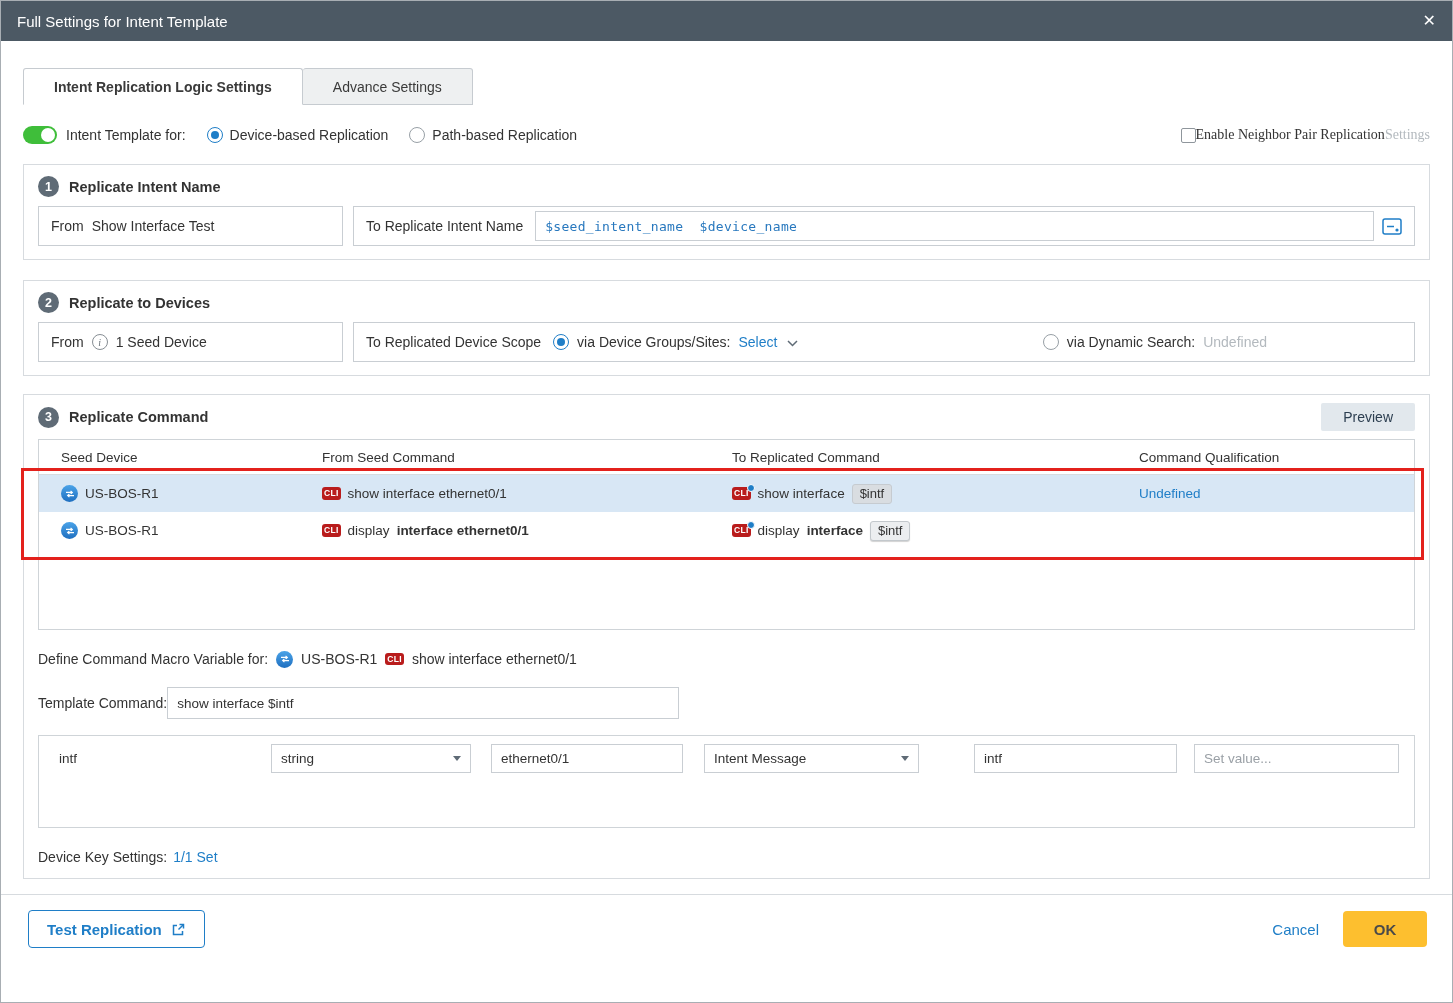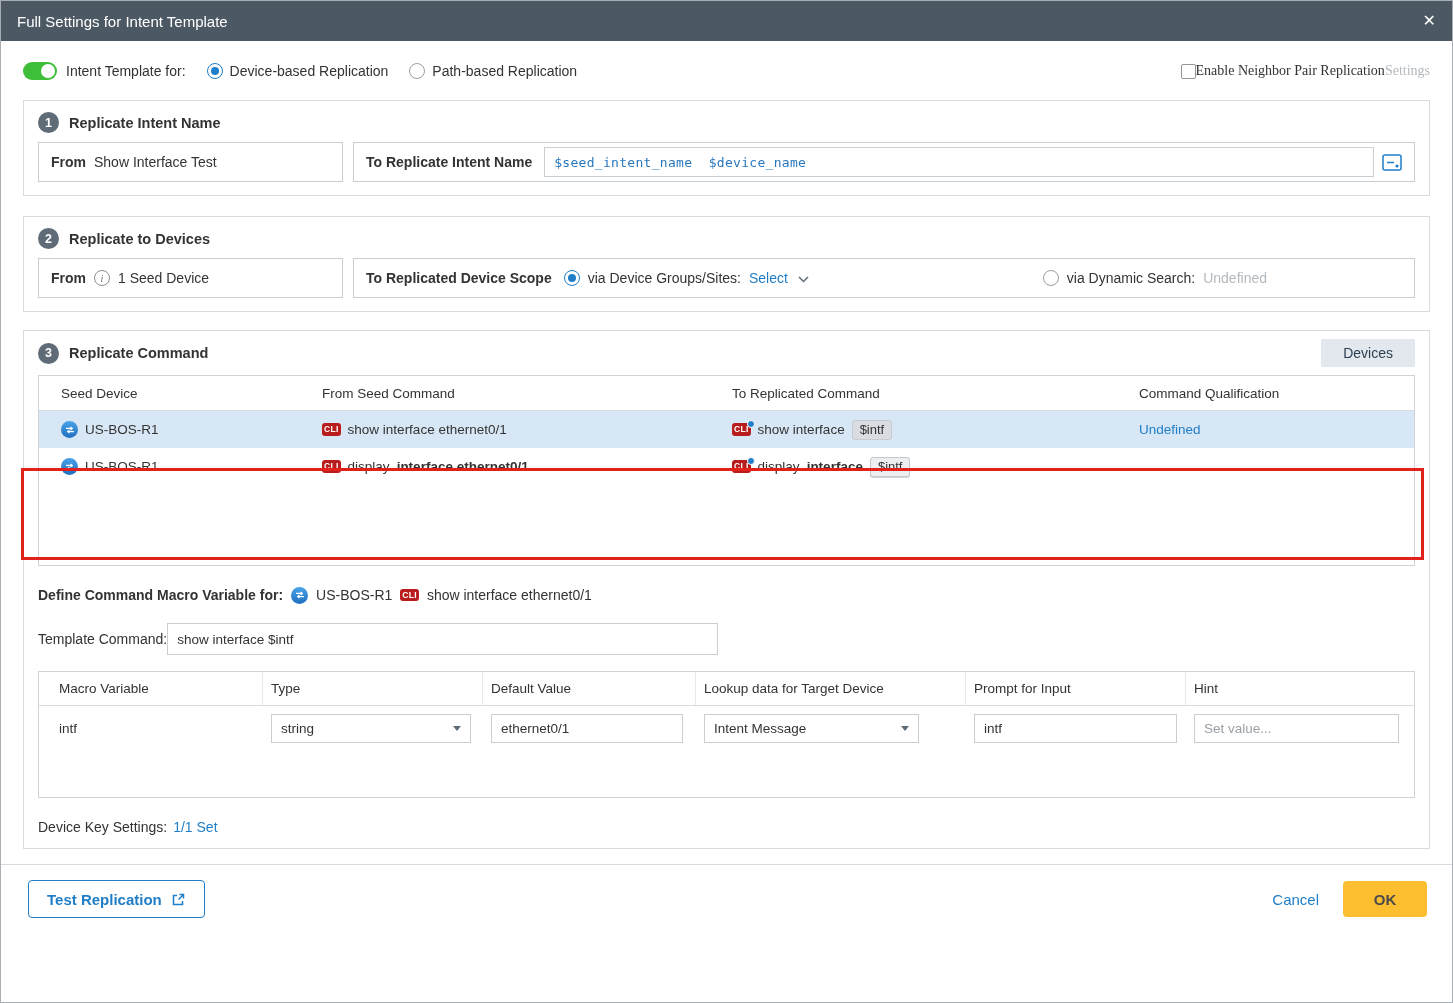--- a/index.html
+++ b/index.html
@@ -33,21 +33,21 @@
 
   
   .section { border:1px solid #d7dbdf; margin-top:16px; background:#fff; }
   .sec-header { display:flex; align-items:center; gap:10px; padding:11px 14px 9px; }
   .num-badge { width:21px; height:21px; border-radius:50%; background:#5f6b76; color:#fff; font-size:12.5px; font-weight:700; display:inline-flex; align-items:center; justify-content:center; flex:0 0 auto; }
   .sec-title { font-size:14.5px; font-weight:700; }
   .sec-body { padding:0 14px 13px; display:flex; gap:10px; }
   .box { border:1px solid #c9ced3; height:40px; display:flex; align-items:center; gap:8px; padding:0 12px; background:#fff; font-size:14px; }
   .box-from { width:305px; flex:0 0 auto; }
   .box-wide { flex:1; }
-  .blbl { font-weight:700; white-space:nowrap; }
+  .blbl { font-weight:400; white-space:nowrap; }
   .txt-input { border:1px solid #c9ced3; height:30px; padding:0 9px; font-size:13.5px; font-family:"Liberation Sans",sans-serif; color:#333; background:#fff; outline:none; }
   .intent-input { flex:1; margin-left:4px; font-family:"DejaVu Sans Mono", monospace; font-size:13px; color:#2878be; letter-spacing:.3px; }
   .info { width:16px; height:16px; border:1px solid #878e94; border-radius:50%; color:#6b737a; font-size:10px; font-family:"Liberation Serif", serif; font-style:italic; display:inline-flex; align-items:center; justify-content:center; flex:0 0 auto; }
 
   .link { color:#1f7ec7; cursor:pointer; }
   .chev-svg { display:inline-block; margin-left:2px; }
   .dyn-group { margin-left:auto; margin-right:135px; display:inline-flex; align-items:center; gap:8px; }
 
   
   .sec3-header { display:flex; align-items:center; gap:10px; padding:8px 14px; }
@@ -70,21 +70,21 @@
   .cli.dotted::after { content:''; position:absolute; top:-3px; right:-4px; width:6px; height:6px; background:#1f7ec7; border-radius:50%; border:1px solid #fff; }
   .chip { background:#eceef0; border:1px solid #c3c8cc; border-radius:3px; padding:1px 7px 2px; font-size:13px; color:#333; box-shadow:0 1px 1px rgba(0,0,0,.18); }
   .chip.flat { background:#d9dde1; border-color:#c6cbd0; box-shadow:none; }
 
   
   .red-rect { position:absolute; left:20px; top:467px; width:1403px; height:92px; border:3px solid #e3211c; pointer-events:none; z-index:5; }
 
   
   .define-row { margin:18px 14px 0; display:flex; align-items:center; gap:8px; font-size:14px; height:22px; }
   .template-row { margin:16px 14px 0; display:flex; align-items:center; font-size:14px; height:34px; }
-  .template-input { width:551px; height:32px; }
+  .template-input { width:512px; height:32px; }
 
   .macro-table { margin:15px 14px 0; border:1px solid #cfd4d8; }
   .m-head { display:flex; height:34px; align-items:center; font-size:13.5px; border-bottom:1px solid #d7dbdf; }
   .m-head > div { height:100%; display:flex; align-items:center; border-right:1px solid #e6e9eb; }
   .m-head > div:last-child { border-right:none; }
   .m-row { display:flex; align-items:center; height:45px; font-size:13.5px; }
   .mc1 { width:224px; padding-left:20px; }
   .mc2 { width:220px; padding-left:8px; }
   .mc3 { width:213px; padding-left:8px; }
   .mc4 { width:270px; padding-left:8px; }
@@ -116,20 +116,24 @@
 
 <div class="dialog">
 
   <div class="titlebar">
     <span class="ttl">Full Settings for Intent Template</span>
     <span class="close">✕</span>
   </div>
 
   <div class="content">
 
+    <div class="tabs">
+      <div class="tab active">Intent Replication Logic Settings</div>
+      <div class="tab">Advance Settings</div>
+    </div>
 
     <div class="toggle-row">
       <span class="toggle"></span>
       <span>Intent Template for:</span>
       <span class="radio-opt">
         <span class="radio checked"></span>
         <span>Device-based Replication</span>
       </span>
       <span class="radio-opt">
         <span class="radio"></span>
@@ -193,21 +197,21 @@
             <span class="muted">Undefined</span>
           </span>
         </div>
       </div>
     </div>
 
     <div class="section" style="margin-top:18px; padding-bottom:1px;">
       <div class="sec3-header">
         <span class="num-badge">3</span>
         <span class="sec-title">Replicate Command</span>
-        <button class="preview-btn">Devices</button>
+        <button class="preview-btn">Preview</button>
       </div>
 
       <div class="cmd-table">
         <div class="cmd-head">
           <div class="c1">Seed Device</div>
           <div class="c2">From Seed Command</div>
           <div class="c3">To Replicated Command</div>
           <div class="c4">Command Qualification</div>
         </div>
 
@@ -274,28 +278,20 @@
         <span class="cli">CLI</span>
         <span>show interface ethernet0/1</span>
       </div>
 
       <div class="template-row">
         <span>Template Command:</span>
         <input class="txt-input template-input" value="show interface $intf" style="">
       </div>
 
       <div class="macro-table">
-        <div class="m-head">
-          <div class="mc1">Macro Variable</div>
-          <div class="mc2">Type</div>
-          <div class="mc3">Default Value</div>
-          <div class="mc4">Lookup data for Target Device</div>
-          <div class="mc5">Prompt for Input</div>
-          <div class="mc6">Hint</div>
-        </div>
         <div class="m-row">
           <div class="mc1"><span>intf</span></div>
           <div class="mc2">
             <span class="sel sel-type">
               <span>string</span>
               <span class="caret"></span>
             </span>
           </div>
           <div class="mc3"><input class="txt-input inp-default" value="ethernet0/1" style=""></div>
           <div class="mc4">

